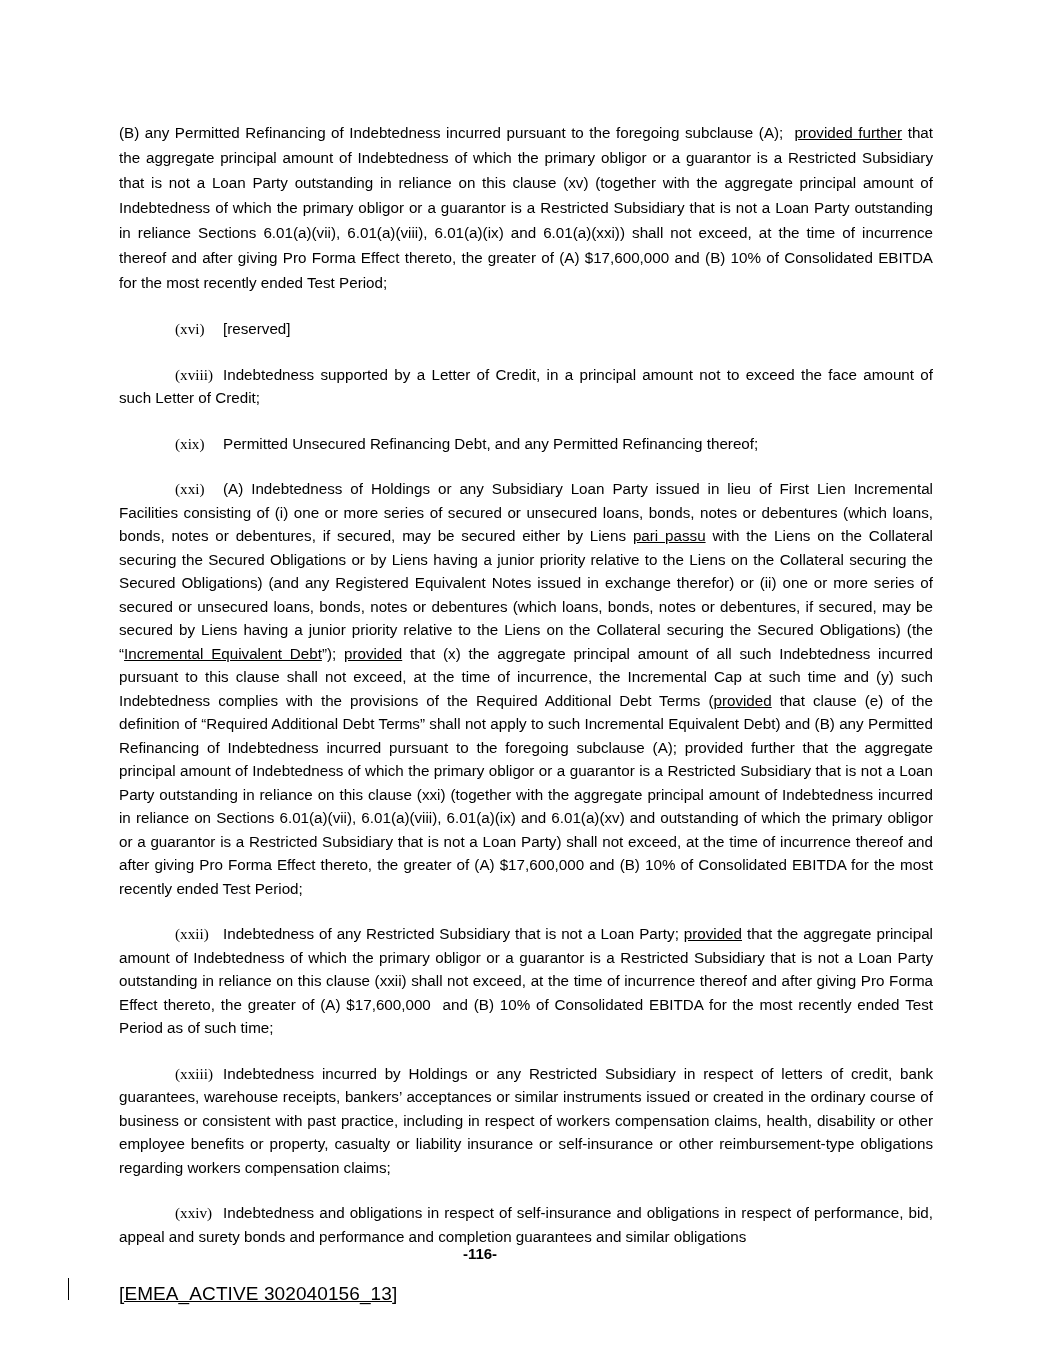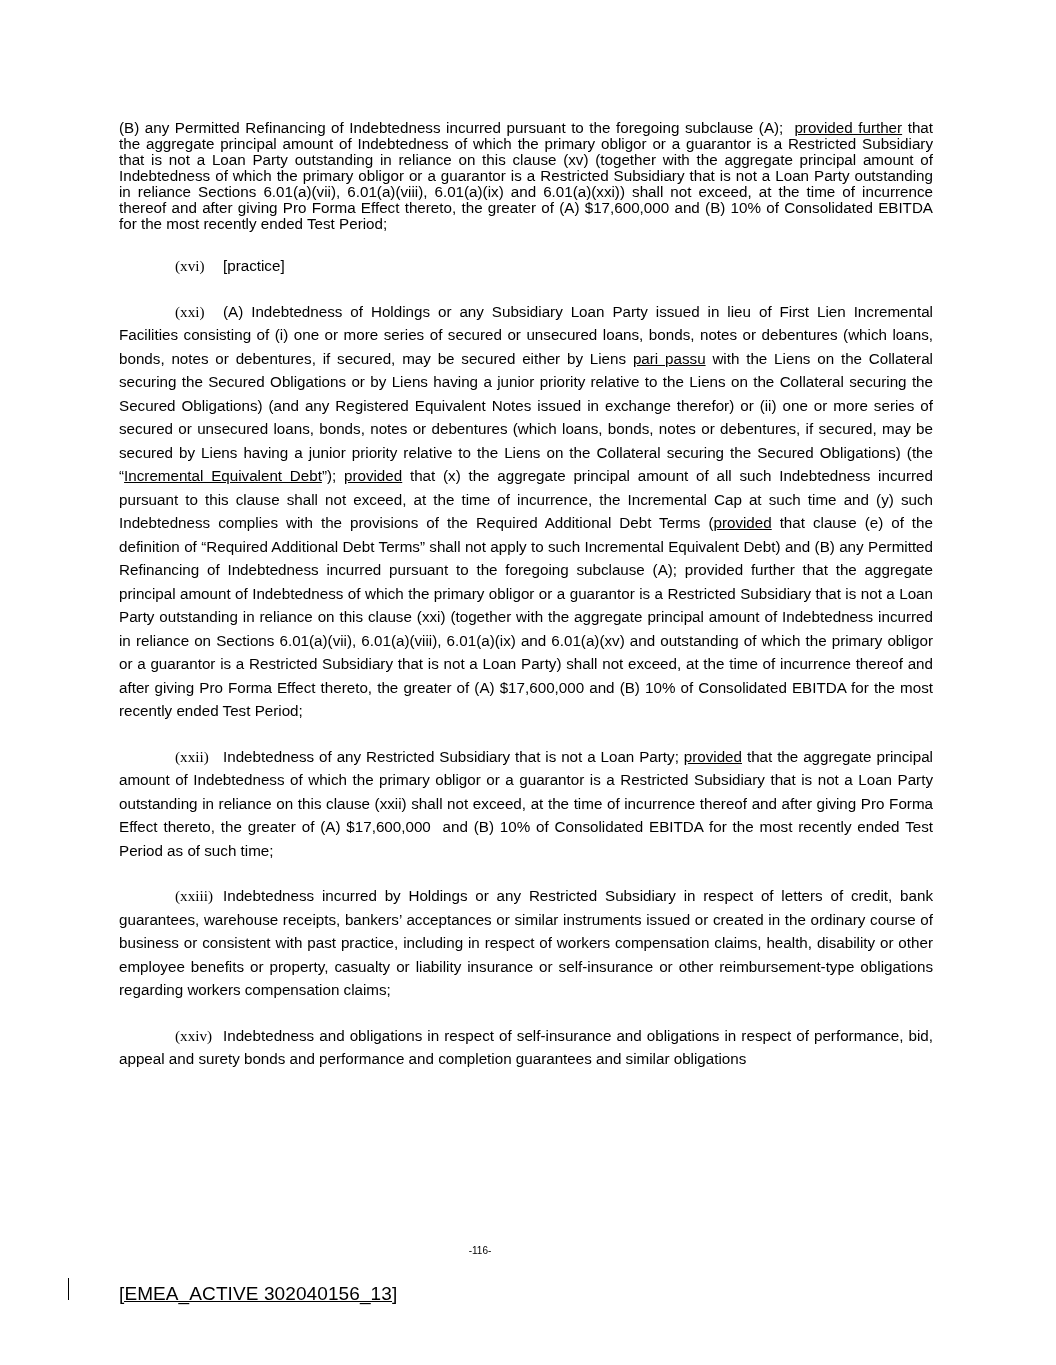--- a/index.html
+++ b/index.html
@@ -22,21 +22,21 @@
   }
   .content {
     position: absolute;
     left: 119px;
     top: 120px;
     width: 814px;
   }
   p.para {
     margin: 0 0 22px 0;
     font-size: 15.2px;
-    line-height: 16px;
+    line-height: 25px;
     text-align: justify;
     text-justify: inter-word;
     hyphens: none;
   }
   p.para:last-child {
     margin-bottom: 0;
   }
   .u {
     text-decoration: underline;
   }
@@ -55,21 +55,22 @@
   }
   .clause .body {
     
   }
   .page-number {
     position: absolute;
     left: 0;
     top: 1245px;
     width: 960px;
     text-align: center;
-    font-size: 10px;
+    font-size: 15px;
+    font-weight: bold;
   }
   .docid {
     position: absolute;
     left: 119px;
     top: 1283px;
     font-size: 19px;
     text-decoration: underline;
     letter-spacing: 0.1px;
   }
   .change-bar {
@@ -82,24 +83,26 @@
   }
 </style>
 </head>
 <body>
 
 <div class="page">
   <div class="content">
 
     <p class="para">(B) any Permitted Refinancing of Indebtedness incurred pursuant to the foregoing subclause (A);&nbsp; <span class="u">provided further</span> that the aggregate principal amount of Indebtedness of which the primary obligor or a guarantor is a Restricted Subsidiary that is not a Loan Party outstanding in reliance on this clause (xv) (together with the aggregate principal amount of Indebtedness of which the primary obligor or a guarantor is a Restricted Subsidiary that is not a Loan Party outstanding in reliance Sections 6.01(a)(vii), 6.01(a)(viii), 6.01(a)(ix) and 6.01(a)(xxi)) shall not exceed, at the time of incurrence thereof and after giving Pro Forma Effect thereto, the greater of (A) $17,600,000 and (B) 10% of Consolidated EBITDA for the most recently ended Test Period;</p>
 
-    <p class="clause"><span class="marker">(xvi)</span><span class="body">[practice]</span></p>
+    <p class="clause"><span class="marker">(xvi)</span><span class="body">[reserved]</span></p>
 
 
+    <p class="clause"><span class="marker">(xviii)</span><span class="body">Indebtedness supported by a Letter of Credit, in a principal amount not to exceed the face amount of such Letter of Credit;</span></p>
 
+    <p class="clause"><span class="marker">(xix)</span><span class="body">Permitted Unsecured Refinancing Debt, and any Permitted Refinancing thereof;</span></p>
 
 
     <p class="clause"><span class="marker">(xxi)</span><span class="body">(A) Indebtedness of Holdings or any Subsidiary Loan Party issued in lieu of First Lien Incremental Facilities consisting of (i) one or more series of secured or unsecured loans, bonds, notes or debentures (which loans, bonds, notes or debentures, if secured, may be secured either by Liens <span class="u">pari passu</span> with the Liens on the Collateral securing the Secured Obligations or by Liens having a junior priority relative to the Liens on the Collateral securing the Secured Obligations) (and any Registered Equivalent Notes issued in exchange therefor) or (ii) one or more series of secured or unsecured loans, bonds, notes or debentures (which loans, bonds, notes or debentures, if secured, may be secured by Liens having a junior priority relative to the Liens on the Collateral securing the Secured Obligations) (the “<span class="u">Incremental Equivalent Debt</span>”); <span class="u">provided</span> that (x) the aggregate principal amount of all such Indebtedness incurred pursuant to this clause shall not exceed, at the time of incurrence, the Incremental Cap at such time and (y) such Indebtedness complies with the provisions of the Required Additional Debt Terms (<span class="u">provided</span> that clause (e) of the definition of “Required Additional Debt Terms” shall not apply to such Incremental Equivalent Debt) and (B) any Permitted Refinancing of Indebtedness incurred pursuant to the foregoing subclause (A); provided further that the aggregate principal amount of Indebtedness of which the primary obligor or a guarantor is a Restricted Subsidiary that is not a Loan Party outstanding in reliance on this clause (xxi) (together with the aggregate principal amount of Indebtedness incurred in reliance on Sections 6.01(a)(vii), 6.01(a)(viii), 6.01(a)(ix) and 6.01(a)(xv) and outstanding of which the primary obligor or a guarantor is a Restricted Subsidiary that is not a Loan Party) shall not exceed, at the time of incurrence thereof and after giving Pro Forma Effect thereto, the greater of (A) $17,600,000 and (B) 10% of Consolidated EBITDA for the most recently ended Test Period;</span></p>
 
     <p class="clause"><span class="marker">(xxii)</span><span class="body">Indebtedness of any Restricted Subsidiary that is not a Loan Party; <span class="u">provided</span> that the aggregate principal amount of Indebtedness of which the primary obligor or a guarantor is a Restricted Subsidiary that is not a Loan Party outstanding in reliance on this clause (xxii) shall not exceed, at the time of incurrence thereof and after giving Pro Forma Effect thereto, the greater of (A) $17,600,000&nbsp; and (B) 10% of Consolidated EBITDA for the most recently ended Test Period as of such time;</span></p>
 
     <p class="clause"><span class="marker">(xxiii)</span><span class="body">Indebtedness incurred by Holdings or any Restricted Subsidiary in respect of letters of credit, bank guarantees, warehouse receipts, bankers’ acceptances or similar instruments issued or created in the ordinary course of business or consistent with past practice, including in respect of workers compensation claims, health, disability or other employee benefits or property, casualty or liability insurance or self-insurance or other reimbursement-type obligations regarding workers compensation claims;</span></p>
 
     <p class="clause"><span class="marker">(xxiv)</span><span class="body">Indebtedness and obligations in respect of self-insurance and obligations in respect of performance, bid, appeal and surety bonds and performance and completion guarantees and similar obligations</span></p>
 

